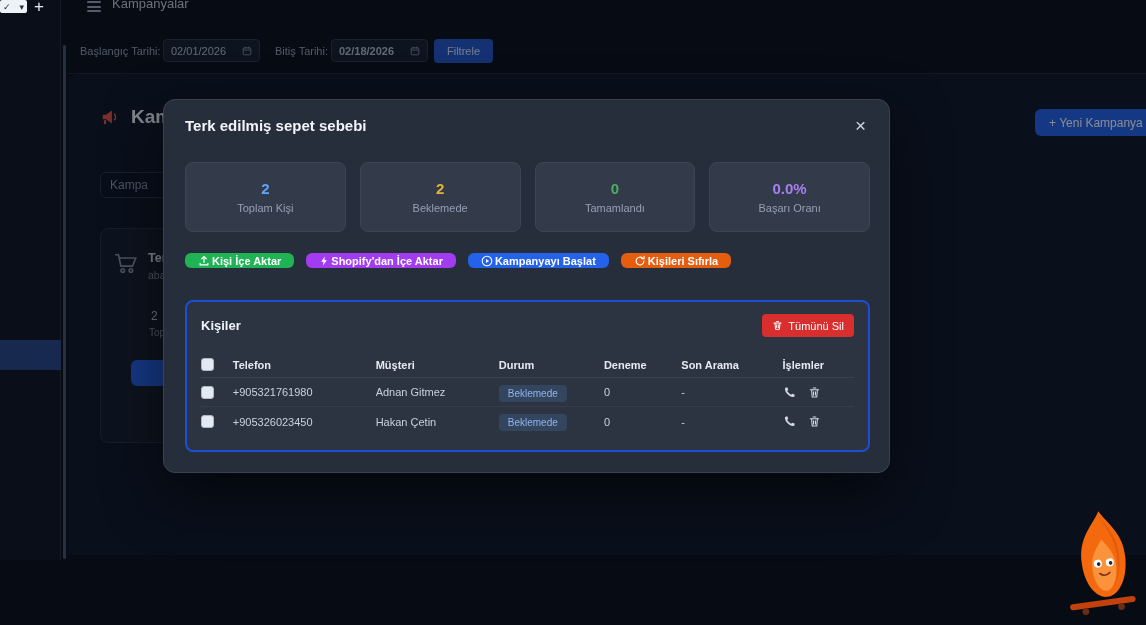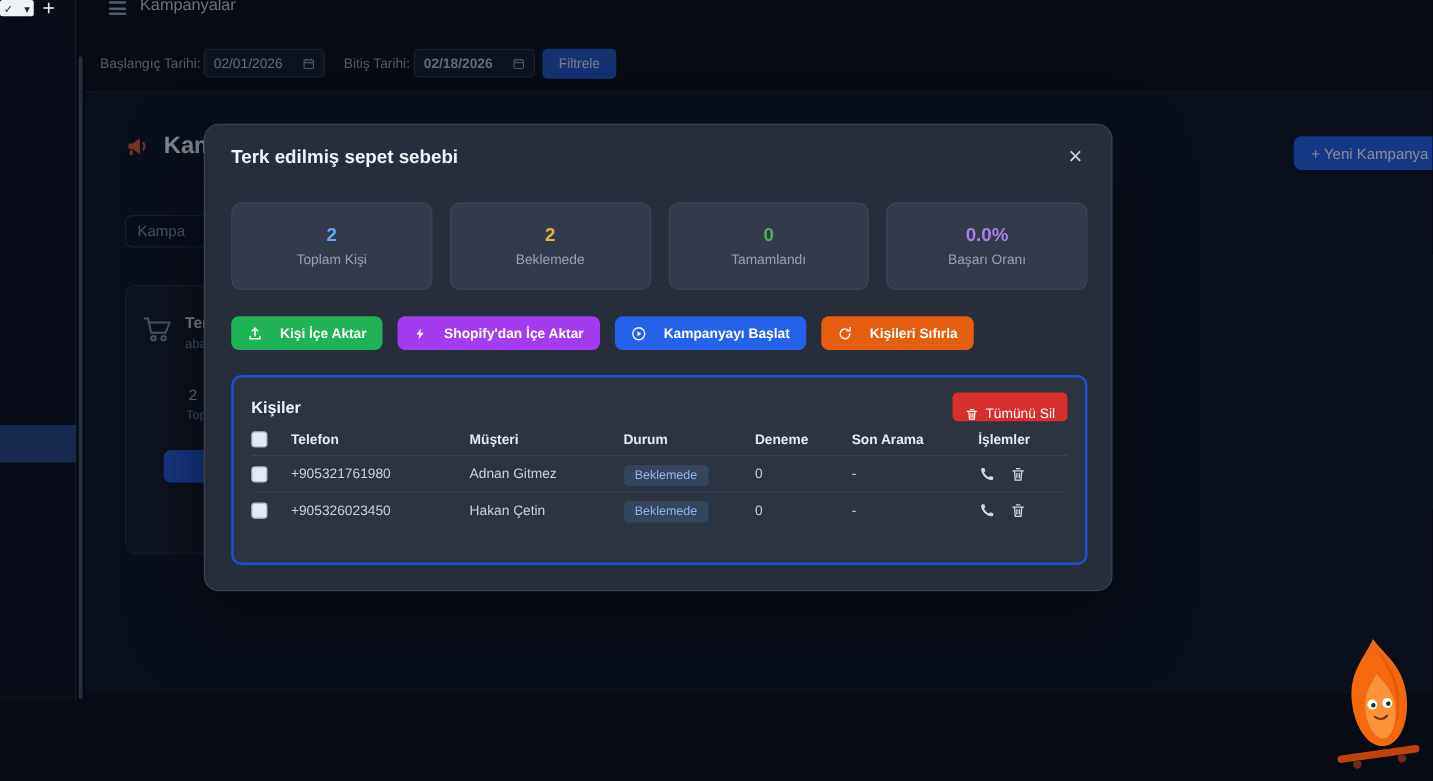--- a/index.html
+++ b/index.html
@@ -59,32 +59,32 @@
     cursor:pointer; font-family:inherit; line-height:1; padding:4px; }
 
   .stats-row { position:absolute; left:21px; top:62px; width:685px; display:flex; gap:14px; }
   .stat-card { flex:1; height:70px; background:#333b4a; border:1px solid #3d4554; border-radius:8px;
     display:flex; flex-direction:column; align-items:center; justify-content:center; gap:5px; }
   .stat-value { font-size:15px; font-weight:700; }
   .stat-label { font-size:11px; color:#94a0b1; }
   .sv-blue { color:#60a5fa; } .sv-yellow { color:#e3b33c; } .sv-green { color:#4caf60; } .sv-purple { color:#a87ef0; }
 
   .actions-row { position:absolute; left:21px; top:153px; display:flex; gap:12px; }
-  .act-btn { height:27px; padding:0 13px; border:none; border-radius:6px; color:#fff; font-size:11px; font-weight:600;
-    font-family:inherit; display:inline-flex; align-items:center; gap:14px; white-space:nowrap; }
+  .act-btn { height:15px; padding:0 13px; border:none; border-radius:6px; color:#fff; font-size:11px; font-weight:600;
+    font-family:inherit; display:inline-flex; align-items:center; gap:2px; white-space:nowrap; }
   .b-green { background:#1fb355; } .b-purple { background:#a33bf0; } .b-blue { background:#2462ea; } .b-orange { background:#e55d0e; }
 
   .contacts-panel { position:absolute; left:21px; top:200px; width:685px; height:152px; background:#2d3441;
     border:2px solid #1d4ed8; border-radius:8px; padding:12px 14px; }
   .contacts-head { display:flex; align-items:center; justify-content:space-between; }
   .contacts-title { font-size:13px; font-weight:700; color:#f1f5f9; }
   .btn-delete-all { height:23px; padding:0 10px; background:#d92e2e; color:#fff; border:none; border-radius:4px;
-    font-size:11px; font-family:inherit; display:inline-flex; align-items:flex-end; gap:5px; }
-
-  .tbl { margin-top:2px; }
+    font-size:11px; font-family:inherit; display:inline-flex; align-items:center; gap:5px; }
+
+  .tbl { margin-top:15px; }
   .tr { display:flex; align-items:center; height:29px; }
   .tr.head { height:26px; border-bottom:1px solid rgba(255,255,255,0.07); }
   .tr.data { border-bottom:1px solid rgba(255,255,255,0.045); }
   .tr.data:last-child { border-bottom:none; }
   .th { font-size:11px; font-weight:700; color:#e5eaf2; }
   .td { font-size:11px; color:#c9d1dd; }
   .c-check { width:32px; } .c-phone { width:144px; } .c-cust { width:124px; } .c-status { width:106px; }
   .c-att { width:78px; } .c-last { width:102px; } .c-act { width:72px; display:flex; gap:12px; align-items:center; }
   .checkbox { width:13px; height:13px; background:#e4eaf1; border:1px solid #aeb8c6; border-radius:3px; }
   .badge { display:inline-block; padding:3px 9px; border-radius:4px; background:rgba(96,165,250,0.16);

